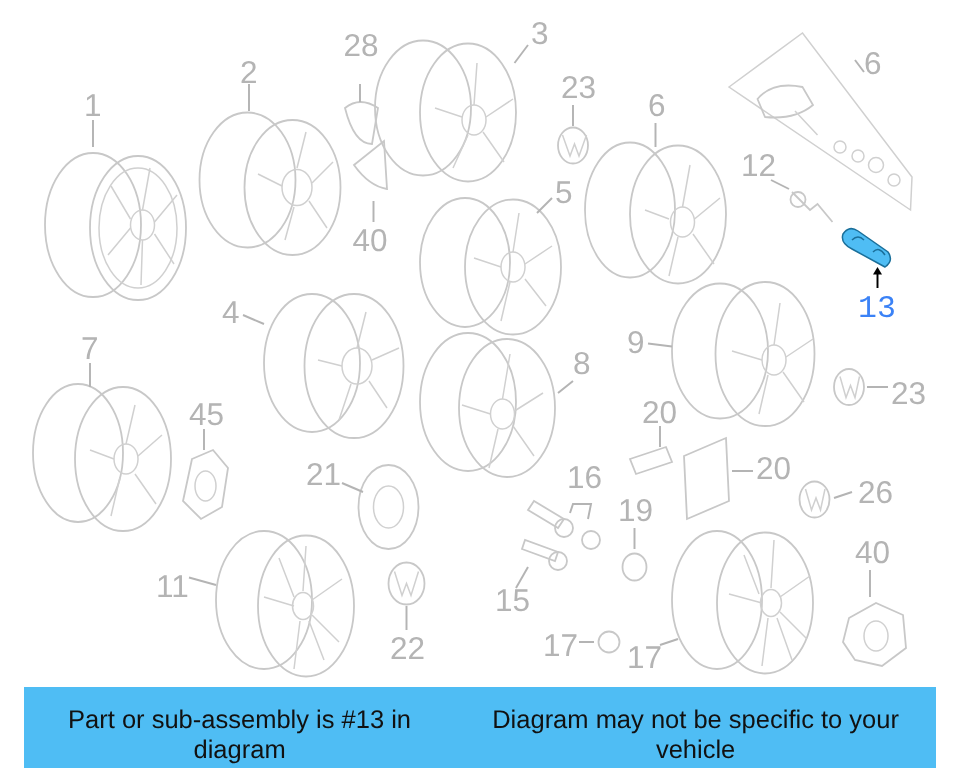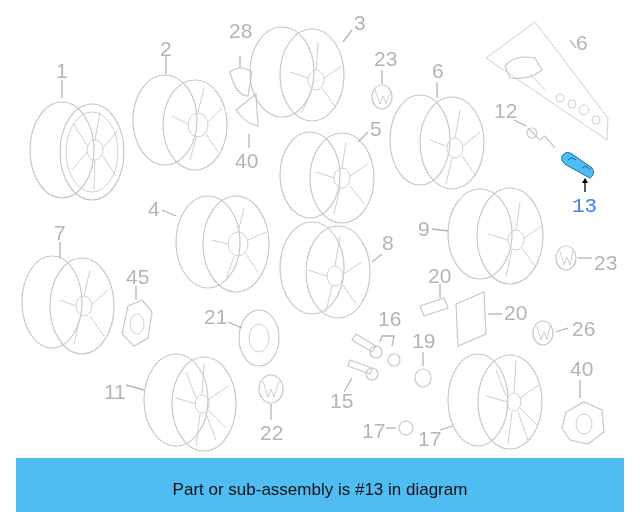--- a/index.html
+++ b/index.html
@@ -246,13 +246,14 @@
   <span class="lbl" style="left:594px;top:252px">23</span>
   <span class="lbl" style="left:126px;top:266px">45</span>
   <span class="lbl" style="left:570px;top:358px">40</span>
   <span class="lbl" style="left:572px;top:318px">26</span>
   <span class="lbl" style="left:235px;top:150px">40</span>
   <span class="lbl" style="left:229px;top:20px">28</span>
 </div>
 
 <div id="banner">
   <span>Part or sub-assembly is #13 in diagram</span>
+  <span>Diagram may not be specific to your vehicle</span>
 </div>
 
 </body></html>

